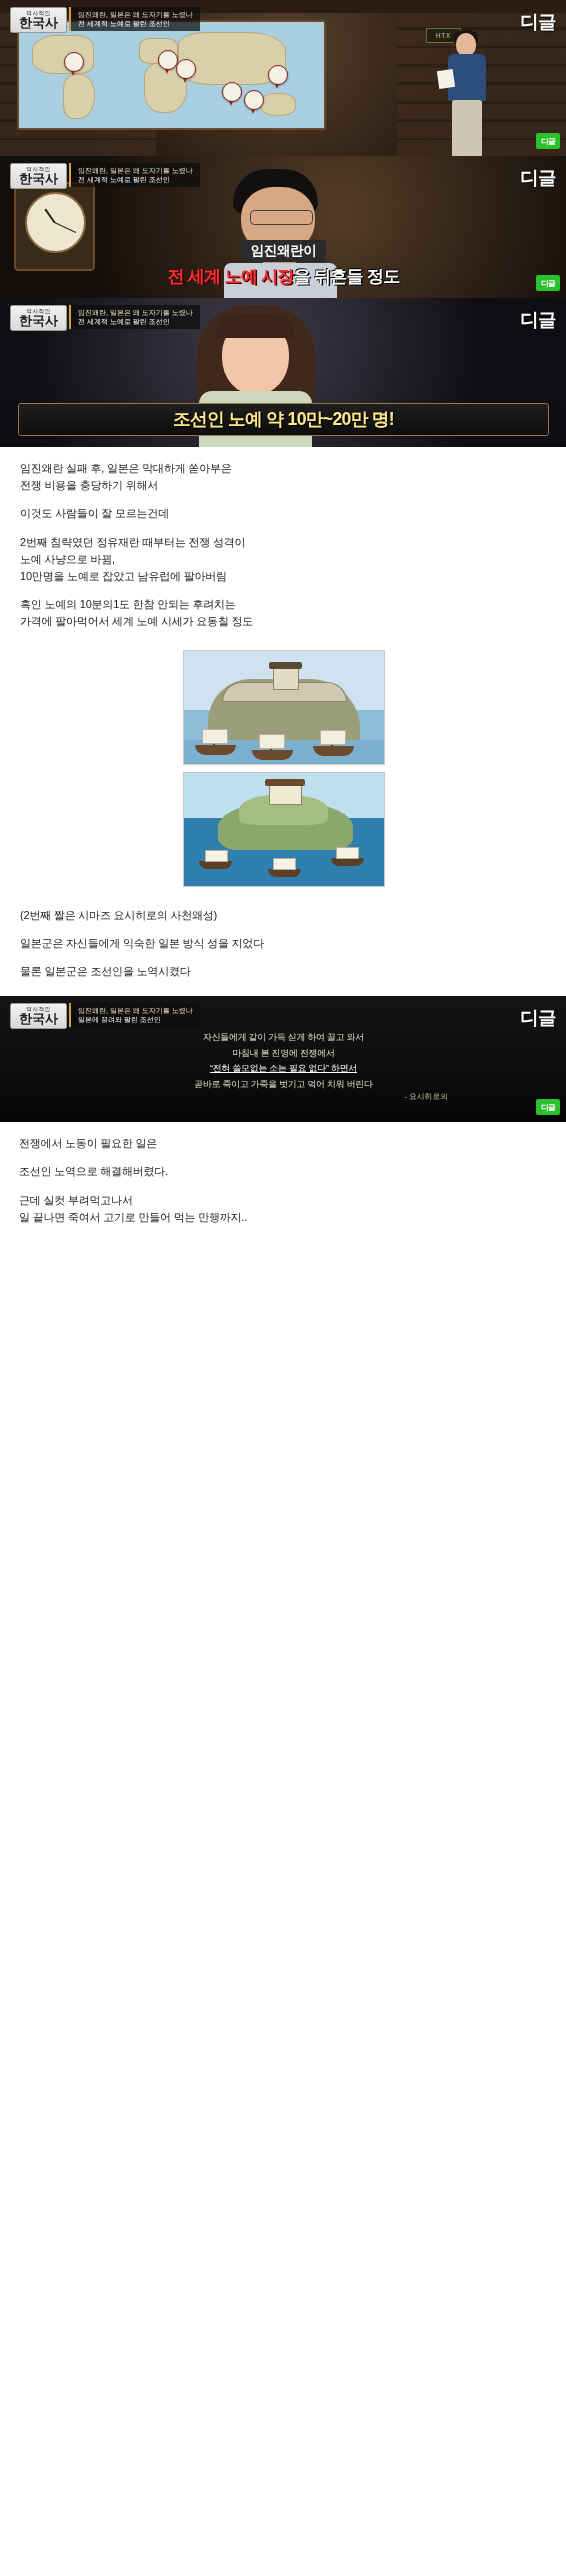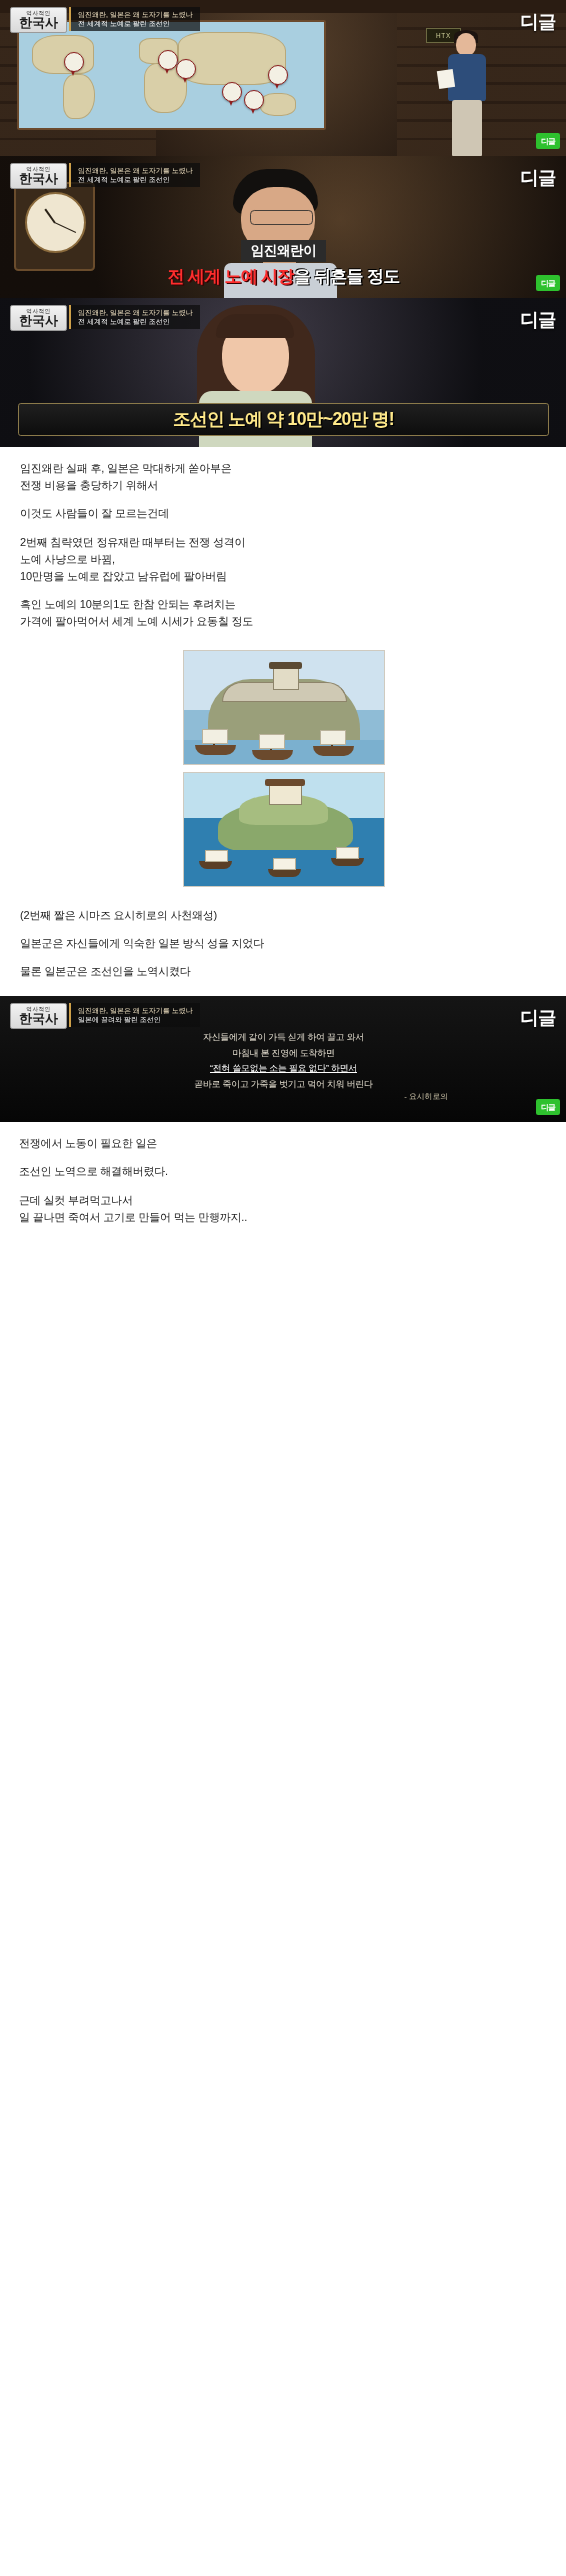--- a/index.html
+++ b/index.html
@@ -363,21 +363,21 @@
   <div class="textblock">
     <p>(2번째 짤은 시마즈 요시히로의 사천왜성)</p>
     <p>일본군은 자신들에게 익숙한 일본 방식 성을 지었다</p>
     <p>물론 일본군은 조선인을 노역시켰다</p>
   </div>
 
   <div class="shot" id="shot4">
     <div class="bgq bg"></div>
     <div class="quote">
       <div>자신들에게 같이 가득 싣게 하여 끌고 와서</div>
-      <div>마침내 본 진영에 도착하면</div>
+      <div>마침내 본 진영에 전쟁에서</div>
       <div class="q2">“전혀 쓸모없는 소는 필요 없다” 하면서</div>
       <div>곧바로 죽이고 가죽을 벗기고 먹어 치워 버린다</div>
     </div>
     <div class="src">- 요시히로의</div>
 
     <div class="prog-badge">
       <span class="l1">역사적인</span>
       <span class="l2">한국사</span>
     </div>
     <div class="title-strip">

